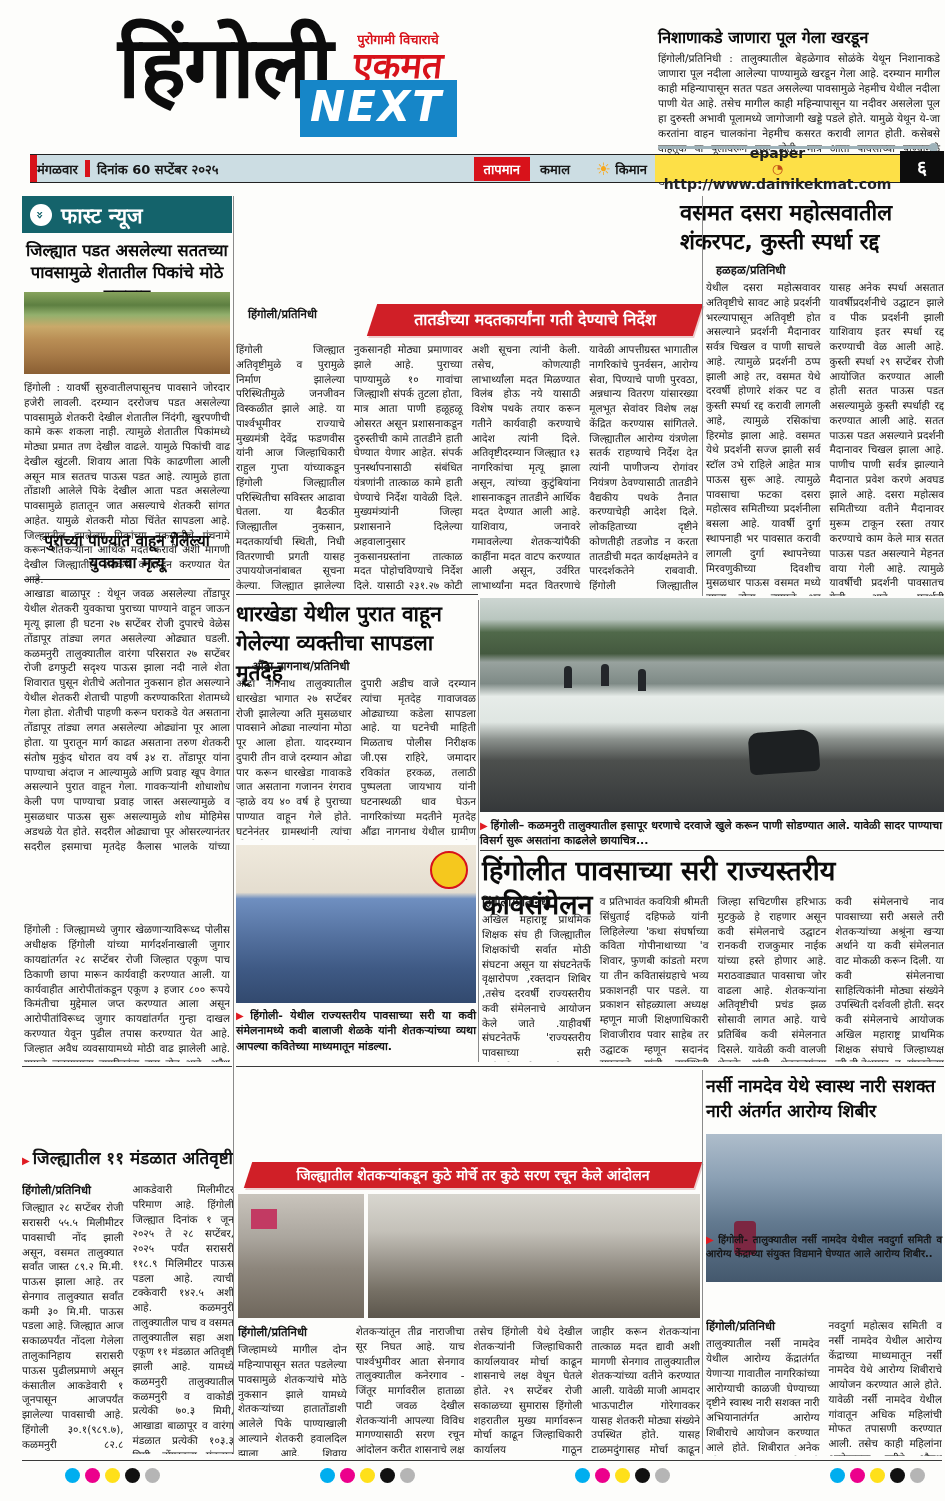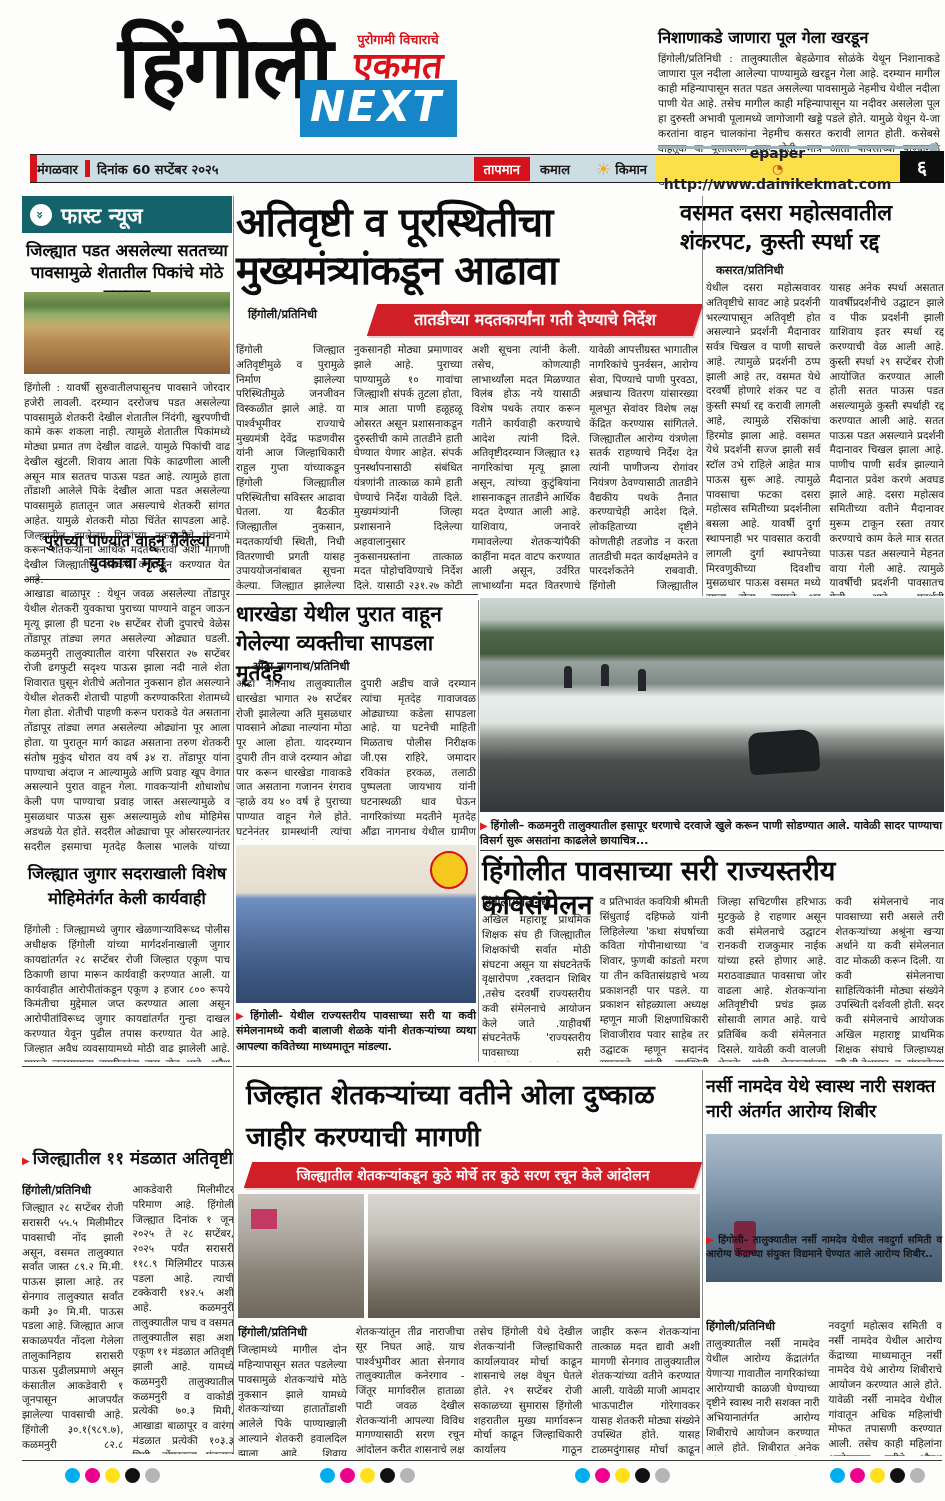--- a/index.html
+++ b/index.html
@@ -106,49 +106,47 @@
     <span>फास्ट न्यूज</span>
   </div>
 
   <div class="abs hl" style="left:24px;top:240px;width:206px;font-size:16.5px;line-height:1.35;text-align:center;">जिल्ह्यात पडत असलेल्या सततच्या पावसामुळे शेतातील पिकांचे मोठे नुकसान</div>
   <div class="abs photo photo-flood" style="left:24px;top:292px;width:206px;height:82px;"></div>
   <div class="abs" style="left:24px;top:380px;width:206px;font-size:10.4px;line-height:1.42;text-align:justify;">हिंगोली : यावर्षी सुरुवातीलपासूनच पावसाने जोरदार हजेरी लावली. दरम्यान दररोजच पडत असलेल्या पावसामुळे शेतकरी देखील शेतातील निंदंगी, खुरपणीची कामे करू शकला नाही. त्यामुळे शेतातील पिकांमध्ये मोठ्या प्रमात तण देखील वाढले. यामुळे पिकांची वाढ देखील खुंटली. शिवाय आता पिके काढणीला आली असून मात्र सततच पाऊस पडत आहे. त्यामुळे हाता तोंडाशी आलेले पिके देखील आता पडत असलेल्या पावसामुळे हातातून जात असल्याचे शेतकरी सांगत आहेत. यामुळे शेतकरी मोठा चिंतेत सापडला आहे. जिल्ह्यातील झालेल्या पिकांच्या नुकसानीचे पंचनामे करून शेतकऱ्यांना आर्थिक मदत करावी अशी मागणी देखील जिल्ह्यातील शेतकरी वर्गाकडून करण्यात येत आहे.</div>
 
   <div class="abs hl" style="left:24px;top:530px;width:206px;font-size:15.5px;line-height:1.45;text-align:center;border-bottom:1.5px solid #222;padding-bottom:4px;">पुराच्या पाण्यात वाहून गेलेल्या युवकाचा मृत्यू</div>
   <div class="abs" style="left:24px;top:586px;width:206px;height:268px;overflow:hidden;font-size:10.4px;line-height:1.43;text-align:justify;">आखाडा बाळापूर : येथून जवळ असलेल्या तोंडापूर येथील शेतकरी युवकाचा पुराच्या पाण्याने वाहून जाऊन मृत्यू झाला ही घटना २७ सप्टेंबर रोजी दुपारचे वेळेस तोंडापूर तांड्या लगत असलेल्या ओढ्यात घडली. कळमनुरी तालुक्यातील वारंगा परिसरात २७ सप्टेंबर रोजी ढगफुटी सदृश्य पाऊस झाला नदी नाले शेता शिवारात घुसून शेतीचे अतोनात नुकसान होत असल्याने येथील शेतकरी शेताची पाहणी करण्याकरिता शेतामध्ये गेला होता. शेतीची पाहणी करून घराकडे येत असताना तोंडापूर तांड्या लगत असलेल्या ओढ्यांना पूर आला होता. या पुरातून मार्ग काढत असताना तरुण शेतकरी संतोष मुकुंद धोरात वय वर्ष ३४ रा. तोंडापूर यांना पाण्याचा अंदाज न आल्यामुळे आणि प्रवाह खूप वेगात असल्याने पुरात वाहून गेला. गावकऱ्यांनी शोधाशोध केली पण पाण्याचा प्रवाह जास्त असल्यामुळे व मुसळधार पाऊस सुरू असल्यामुळे शोध मोहिमेस अडथळे येत होते. सदरील ओढ्याचा पूर ओसरल्यानंतर सदरील इसमाचा मृतदेह कैलास भालके यांच्या शेताजवळ एका झाडाच्या मुळीला अडकलेल्या अवस्थेत आढळून आला. यांची खबर आखाडा बाळापूर पोलीस स्टेशनला देताच पोलीस निरीक्षक विष्णुकांत गुट्टे, पोलीस जमादार शेख बाबर, पोलीस कॉन्स्टेबल प्रभाकर भोंग यांच्या पथकाने घटनास्थळी धाव घेऊन शव बाहेर काढून आखाडा बाळापूर येथील शासकीय रुग्णालयामध्ये शवविच्छेदनासाठी पाठवले आहे. या प्रकरणाचा पुढील तपास जमादार शेख बाबर हे करीत आहेत. तरुण शेतकरी संतोष मुकुंद धोरात यांच्या पश्चात पत्नी, एक मुलगा, एक मुलगी असा परिवार आहे त्यांच्या मृत्यूमुळे परिसरात हळहळ व्यक्त होत आहे.</div>
 
-  <div class="abs hl" style="left:24px;top:862px;width:206px;font-size:16.5px;line-height:1.5;text-align:center;">जिल्ह्यात जुगार सदराखाली विशेष मोहिमेतंर्गत केली कार्यवाही</div>
   <div class="abs" style="left:24px;top:922px;width:206px;height:140px;overflow:hidden;font-size:10.4px;line-height:1.43;text-align:justify;">हिंगोली : जिल्ह्यामध्ये जुगार खेळणाऱ्याविरूध्द पोलीस अधीक्षक हिंगोली यांच्या मार्गदर्शनाखाली जुगार कायद्यांतर्गत २८ सप्टेंबर रोजी जिल्हात एकूण पाच ठिकाणी छापा मारून कार्यवाही करण्यात आली. या कार्यवाहीत आरोपीतांकडून एकूण ३ हजार ८०० रूपये किमंतीचा मुद्देमाल जप्त करण्यात आला असून आरोपीतांविरूध्द जुगार कायद्यांतर्गत गुन्हा दाखल करण्यात येवून पुढील तपास करण्यात येत आहे. जिल्हात अवैध व्यवसायामध्ये मोठी वाढ झालेली आहे. यामुळे जनसामान्य नागरिकांना त्रास होत आहे. अवैध दारू विक्रीचे प्रमाण देखील वाढले असून पोलिसांनी याकडे लक्ष देण्याची मागणी नागरिक करीत आहेत.</div>
 
   <div class="abs hline" style="left:22px;top:1066px;width:210px;"></div>
   <div class="abs" style="left:22px;top:1146px;width:212px;font-size:17px;font-weight:bold;">
     <span class="tri">▶</span><span>जिल्ह्यातील ११ मंडळात अतिवृष्टी</span>
   </div>
   <div class="abs cols" style="left:22px;top:1182px;width:212px;height:272px;overflow:hidden;">
     <div class="col">
       <span class="byline">हिंगोली/प्रतिनिधी</span>
       <span>जिल्ह्यात २८ सप्टेंबर रोजी सरासरी ५५.५ मिलीमीटर पावसाची नोंद झाली असून, वसमत तालुक्यात सर्वांत जास्त ८९.२ मि.मी. पाऊस झाला आहे. तर सेनगाव तालुक्यात सर्वांत कमी ३० मि.मी. पाऊस पडला आहे. जिल्ह्यात आज सकाळपर्यंत नोंदला गेलेला तालुकानिहाय सरासरी पाऊस पुढीलप्रमाणे असून कंसातील आकडेवारी १ जूनपासून आजपर्यंत झालेल्या पावसाची आहे. हिंगोली ३०.१(९८९.७), कळमनुरी ८२.८ (१२४४.४), वसमत ८९.२ (१२९३.७), औंढा नागनाथ ३८.५ (११९९.२) आणि सेनगाव तालुक्यात ४० (८९६.३) मि. मी. पाऊस पडला आहे. सर्व</span>
     </div>
     <div class="col">आकडेवारी मिलीमीटर परिमाण आहे. हिंगोली जिल्ह्यात दिनांक १ जून २०२५ ते २८ सप्टेंबर, २०२५ पर्यंत सरासरी ११८.९ मिलिमीटर पाऊस पडला आहे. त्याची टक्केवारी १४२.५ अशी आहे. कळमनुरी तालुक्यातील पाच व वसमत तालुक्यातील सहा अशा एकूण ११ मंडळात अतिवृष्टी झाली आहे. यामध्ये कळमनुरी तालुक्यातील कळमनुरी व वाकोडी प्रत्येकी ७०.३ मिमी, आखाडा बाळापूर व वारंगा मंडळात प्रत्येकी १०३.३ मिमी, डोंगरकडा मंडळात १०८.८ मिमी पावसाची नोंद झाली आहे. वसमत तालुक्यातील वसमत व हयातनगर मंडळात १२८.८, आंबा ९६.५, गिरगाव ६५.३, टेंभुर्णी ७६.८ व फुरुंदा मंडळात ८८.८ मिमी पावसाची नोंद झाली आहे.</div>
   </div>
 
-  <div class="abs hl" style="left:236px;top:198px;width:462px;font-size:40px;line-height:1.2;letter-spacing:-1px;">अतिवृष्टी व पूरस्थितीचा मुख्यमंत्र्यांकडून आढावा</div>
   <div class="abs banner" style="left:372px;top:304px;width:326px;height:32px;font-size:16px;line-height:32px;">
     <span>तातडीच्या मदतकार्यांना गती देण्याचे निर्देश</span>
   </div>
   <div class="abs byline" style="left:248px;top:306px;">हिंगोली/प्रतिनिधी</div>
   <div class="abs cols" style="left:236px;top:342px;width:462px;height:250px;overflow:hidden;">
     <div class="col">हिंगोली जिल्ह्यात अतिवृष्टीमुळे व पुरामुळे निर्माण झालेल्या परिस्थितीमुळे जनजीवन विस्कळीत झाले आहे. या पार्श्वभूमीवर राज्याचे मुख्यमंत्री देवेंद्र फडणवीस यांनी आज जिल्हाधिकारी राहुल गुप्ता यांच्याकडून हिंगोली जिल्ह्यातील परिस्थितीचा सविस्तर आढावा घेतला. या बैठकीत जिल्ह्यातील नुकसान, मदतकार्याची स्थिती, निधी वितरणाची प्रगती यासह उपाययोजनांबाबत सूचना केल्या. जिल्ह्यात झालेल्या अतिवृष्टीमुळे जवळपास २३ मंडळांमध्ये पिकांचे, घरांचे तसेच मालमत्तेचे मोठ्या प्रमाणावर नुकसान झाले आहे. अनेक शेतजमिनी पाण्याखाली गेल्या असून, शेतकऱ्यांचे आर्थिक</div>
     <div class="col">नुकसानही मोठ्या प्रमाणावर झाले आहे. पुराच्या पाण्यामुळे १० गावांचा जिल्ह्याशी संपर्क तुटला होता, मात्र आता पाणी हळूहळू ओसरत असून प्रशासनाकडून दुरुस्तीची कामे तातडीने हाती घेण्यात येणार आहेत. संपर्क पुनर्स्थापनासाठी संबंधित यंत्रणांनी तात्काळ कामे हाती घेण्याचे निर्देश यावेळी दिले. मुख्यमंत्र्यांनी जिल्हा प्रशासनाने दिलेल्या अहवालानुसार नुकसानग्रस्तांना तात्काळ मदत पोहोचविण्याचे निर्देश दिले. यासाठी २३१.२७ कोटी रुपयांचा निधी जिल्ह्यासाठी वितरित करण्यात आला असून, या निधीचे वाटप पारदर्शक व त्वरीत होण्यासाठी संबंधित विभागांनी पूर्ण समन्वय ठेवावा,</div>
     <div class="col">अशी सूचना त्यांनी केली. तसेच, कोणत्याही लाभार्थ्यांला मदत मिळण्यात विलंब होऊ नये यासाठी विशेष पथके तयार करून गतीने कार्यवाही करण्याचे आदेश त्यांनी दिले. अतिवृष्टीदरम्यान जिल्ह्यात १३ नागरिकांचा मृत्यू झाला असून, त्यांच्या कुटुंबियांना शासनाकडून तातडीने आर्थिक मदत देण्यात आली आहे. याशिवाय, जनावरे गमावलेल्या शेतकऱ्यांपैकी काहींना मदत वाटप करण्यात आली असून, उर्वरित लाभार्थ्यांना मदत वितरणाचे काम वेगाने सुरू आहे. शेतीचे नुकसान झालेल्या शेतकऱ्यांची पंचनामे करून मदत तातडीने वितरित करण्याचेही निर्देश मुख्यमंत्र्यांनी दिले. मुख्यमंत्र्यांनी</div>
     <div class="col">यावेळी आपत्तीग्रस्त भागातील नागरिकांचे पुनर्वसन, आरोग्य सेवा, पिण्याचे पाणी पुरवठा, अन्नधान्य वितरण यांसारख्या मूलभूत सेवांवर विशेष लक्ष केंद्रित करण्यास सांगितले. जिल्ह्यातील आरोग्य यंत्रणेला सतर्क राहण्याचे निर्देश देत त्यांनी पाणीजन्य रोगांवर नियंत्रण ठेवण्यासाठी तातडीने वैद्यकीय पथके तैनात करण्याचेही आदेश दिले. लोकहिताच्या दृष्टीने कोणतीही तडजोड न करता तातडीची मदत कार्यक्षमतेने व पारदर्शकतेने राबवावी. हिंगोली जिल्ह्यातील पूरग्रस्तांना मदतकार्यांना अधिक गती देण्याचे निर्देश मुख्यमंत्री देवेंद्र फडणवीस यांनी जिल्हा प्रशासनाला दिले.</div>
   </div>
 
   <div class="abs hl" style="left:680px;top:198px;width:236px;font-size:22px;line-height:1.32;">वसमत दसरा महोत्सवातील शंकरपट, कुस्ती स्पर्धा रद्द</div>
-  <div class="abs byline" style="left:716px;top:262px;">कसरत/प्रतिनिधी</div>
+  <div class="abs byline" style="left:716px;top:262px;">हळहळ/प्रतिनिधी</div>
   <div class="abs cols" style="left:706px;top:280px;width:238px;height:316px;overflow:hidden;">
     <div class="col">येथील दसरा महोत्सवावर अतिवृष्टीचे सावट आहे प्रदर्शनी भरल्यापासून अतिवृष्टी होत असल्याने प्रदर्शनी मैदानावर सर्वत्र चिखल व पाणी साचले आहे. त्यामुळे प्रदर्शनी ठप्प झाली आहे तर, वसमत येथे दरवर्षी होणारे शंकर पट व कुस्ती स्पर्धा रद्द करावी लागली आहे, त्यामुळे रसिकांचा हिरमोड झाला आहे. वसमत येथे प्रदर्शनी सज्ज झाली सर्व स्टॉल उभे राहिले आहेत मात्र पाऊस सुरू आहे. त्यामुळे पावसाचा फटका दसरा महोत्सव समितीच्या प्रदर्शनीला बसला आहे. यावर्षी दुर्गा स्थापनाही भर पावसात करावी लागली दुर्गा स्थापनेच्या मिरवणुकीच्या दिवशीच मुसळधार पाऊस वसमत मध्ये झाला होता. त्यामुळे भर पावसात दुर्गा देवीची स्थापना करावी लागली दसरा महोत्सवसमितीच्या वतीने विविध उपक्रम राबवले जातात यात शंकरपट कुस्ती स्पर्धा</div>
     <div class="col">यासह अनेक स्पर्धा असतात यावर्षीप्रदर्शनीचे उद्घाटन झाले व पीक प्रदर्शनी झाली याशिवाय इतर स्पर्धा रद्द करण्याची वेळ आली आहे. कुस्ती स्पर्धा २९ सप्टेंबर रोजी आयोजित करण्यात आली होती सतत पाऊस पडत असल्यामुळे कुस्ती स्पर्धाही रद्द करण्यात आली आहे. सतत पाऊस पडत असल्याने प्रदर्शनी मैदानावर चिखल झाला आहे. पाणीच पाणी सर्वत्र झाल्याने मैदानात प्रवेश करणे अवघड झाले आहे. दसरा महोत्सव समितीच्या वतीने मैदानावर मुरूम टाकून रस्ता तयार करण्याचे काम केले मात्र सतत पाऊस पडत असल्याने मेहनत वाया गेली आहे. त्यामुळे यावर्षीची प्रदर्शनी पावसातच गेली आहे. प्रदर्शनी भरवण्यासाठी दसरा महोत्सव समितीला सहा ऑक्टोबर पर्यंत मैदान मिळालेले आहे. २ ऑक्टोबर रोजी रावण दहन होणार आहे त्यामुळे दसऱ्याच्या दिवशी पाऊस राहतो का कसे याकडे सर्वांचे लक्ष लागले आहे.</div>
   </div>
 
   <div class="abs hl" style="left:236px;top:600px;width:240px;font-size:21px;line-height:1.4;">धारखेडा येथील पुरात वाहून गेलेल्या व्यक्तीचा सापडला मृतदेह</div>
   <div class="abs byline" style="left:252px;top:658px;">औंढा नागनाथ/प्रतिनिधी</div>
   <div class="abs cols" style="left:236px;top:676px;width:240px;height:164px;overflow:hidden;">
     <div class="col">औंढा नागनाथ तालुक्यातील धारखेडा भागात २७ सप्टेंबर रोजी झालेल्या अति मुसळधार पावसाने ओढ्या नाल्यांना मोठा पूर आला होता. यादरम्यान दुपारी तीन वाजे दरम्यान ओढा पार करून धारखेडा गावाकडे जात असताना गजानन रंगराव ऱ्हाळे वय ४० वर्ष हे पुराच्या पाण्यात वाहून गेले होते. घटनेनंतर ग्रामस्थांनी त्यांचा शोध घेतला परंतु ते सापडले नाहीत. त्यानंतर औंढा नागनाथ पोलीस ठाण्यात मिसिंग दाखल झाली</div>
     <div class="col">दुपारी अडीच वाजे दरम्यान त्यांचा मृतदेह गावाजवळ ओढ्याच्या कडेला सापडला आहे. या घटनेची माहिती मिळताच पोलीस निरीक्षक जी.एस राहिरे, जमादार रविकांत हरकळ, तलाठी पुष्पलता जायभाय यांनी घटनास्थळी धाव घेऊन नागरिकांच्या मदतीने मृतदेह औंढा नागनाथ येथील ग्रामीण रुग्णालयात उत्तरीय तपासणीसाठी आणण्यात आला होता. या घटनेने धारखेडा गावावर शोककळा पसरली असून मयत गजानन ऱ्हाळे यांच्या पश्चात आई-वडील, भाऊ, एक मुलगा,एक मुलगी असा परिवार आहे.</div>
@@ -176,21 +174,20 @@
     <div class="col">
       <span class="byline">हिंगोली/प्रतिनिधी</span>
       <span>अखिल महाराष्ट्र प्राथमिक शिक्षक संघ ही जिल्ह्यातील शिक्षकांची सर्वात मोठी संघटना असून या संघटनेतर्फे वृक्षारोपण ,रक्तदान शिबिर ,तसेच दरवर्षी राज्यस्तरीय कवी संमेलनाचे आयोजन केले जाते .याहीवर्षी संघटनेतर्फे 'राज्यस्तरीय पावसाच्या सरी कवीसंमेलनाचे' आयोजन २८ सप्टेंबर २०२५ रोजी बहुविध प्रशाला हिंगोली येथे करण्यात आले आहे. कवी संमेलनात ज्येष्ठ</span>
     </div>
     <div class="col">व प्रतिभावंत कवयित्री श्रीमती सिंधुताई दहिफळे यांनी लिहिलेल्या 'कथा संघर्षाच्या कविता गोपीनाथाच्या 'व शिवार, फुणबी कांडतो मरण या तीन कवितासंग्रहाचे भव्य प्रकाशनही पार पडले. या प्रकाशन सोहळ्याला अध्यक्ष म्हणून माजी शिक्षणाधिकारी शिवाजीराव पवार साहेब तर उद्घाटक म्हणून सदानंद सपकाळे यांची उपस्थिती होती. .दुसऱ्या सत्रात कवी संमेलनाचे अध्यक्ष म्हणून अखिल शिक्षक संघाचे</div>
     <div class="col">जिल्हा सचिटणीस हरिभाऊ मुटकुळे हे राहणार असून कवी संमेलनाचे उद्घाटन रानकवी राजकुमार नाईक यांच्या हस्ते होणार आहे. मराठवाड्यात पावसाचा जोर वाढला आहे. शेतकऱ्यांना अतिवृष्टीची प्रचंड झळ सोसावी लागत आहे. याचे प्रतिबिंब कवी संमेलनात दिसले. यावेळी कवी वालजी शेळके यांनी शेतकऱ्यांच्या व्यथा आपल्या कवितेच्या माध्यमातून शासनाच्या व समाजाच्या समोर मांडल्या. या</div>
     <div class="col">कवी संमेलनाचे नाव पावसाच्या सरी असले तरी शेतकऱ्यांच्या अश्रूंना खऱ्या अर्थाने या कवी संमेलनात वाट मोकळी करून दिली. या कवी संमेलनाचा साहित्यिकांनी मोठ्या संख्येने उपस्थिती दर्शवली होती. सदर कवी संमेलनाचे आयोजक अखिल महाराष्ट्र प्राथमिक शिक्षक संघाचे जिल्हाध्यक्ष व्ही.डी.देशमुख व संघटनेच्या सांस्कृतिक विभागप्रमुख तथा ज्येष्ठ साहित्यिक श्रीमती सिंधुताई दहिफळे यांनी केले.</div>
   </div>
   <div class="abs hline" style="left:236px;top:1066px;width:708px;"></div>
 
-  <div class="abs hl" style="left:246px;top:1074px;width:452px;font-size:27px;line-height:1.55;">जिल्हात शेतकऱ्यांच्या वतीने ओला दुष्काळ जाहीर करण्याची मागणी</div>
   <div class="abs banner" style="left:248px;top:1162px;width:450px;height:26px;font-size:14px;line-height:26px;">
     <span>जिल्ह्यातील शेतकऱ्यांकडून कुठे मोर्चे तर कुठे सरण रचून केले आंदोलन</span>
   </div>
   <div class="abs photo photo-pyre" style="left:238px;top:1194px;width:126px;height:124px;">
     <div class="pyre-flag"></div>
   </div>
   <div class="abs photo photo-march" style="left:368px;top:1194px;width:332px;height:124px;"></div>
   <div class="abs cols" style="left:238px;top:1324px;width:462px;height:132px;overflow:hidden;">
     <div class="col">
       <span class="byline">हिंगोली/प्रतिनिधी</span>

